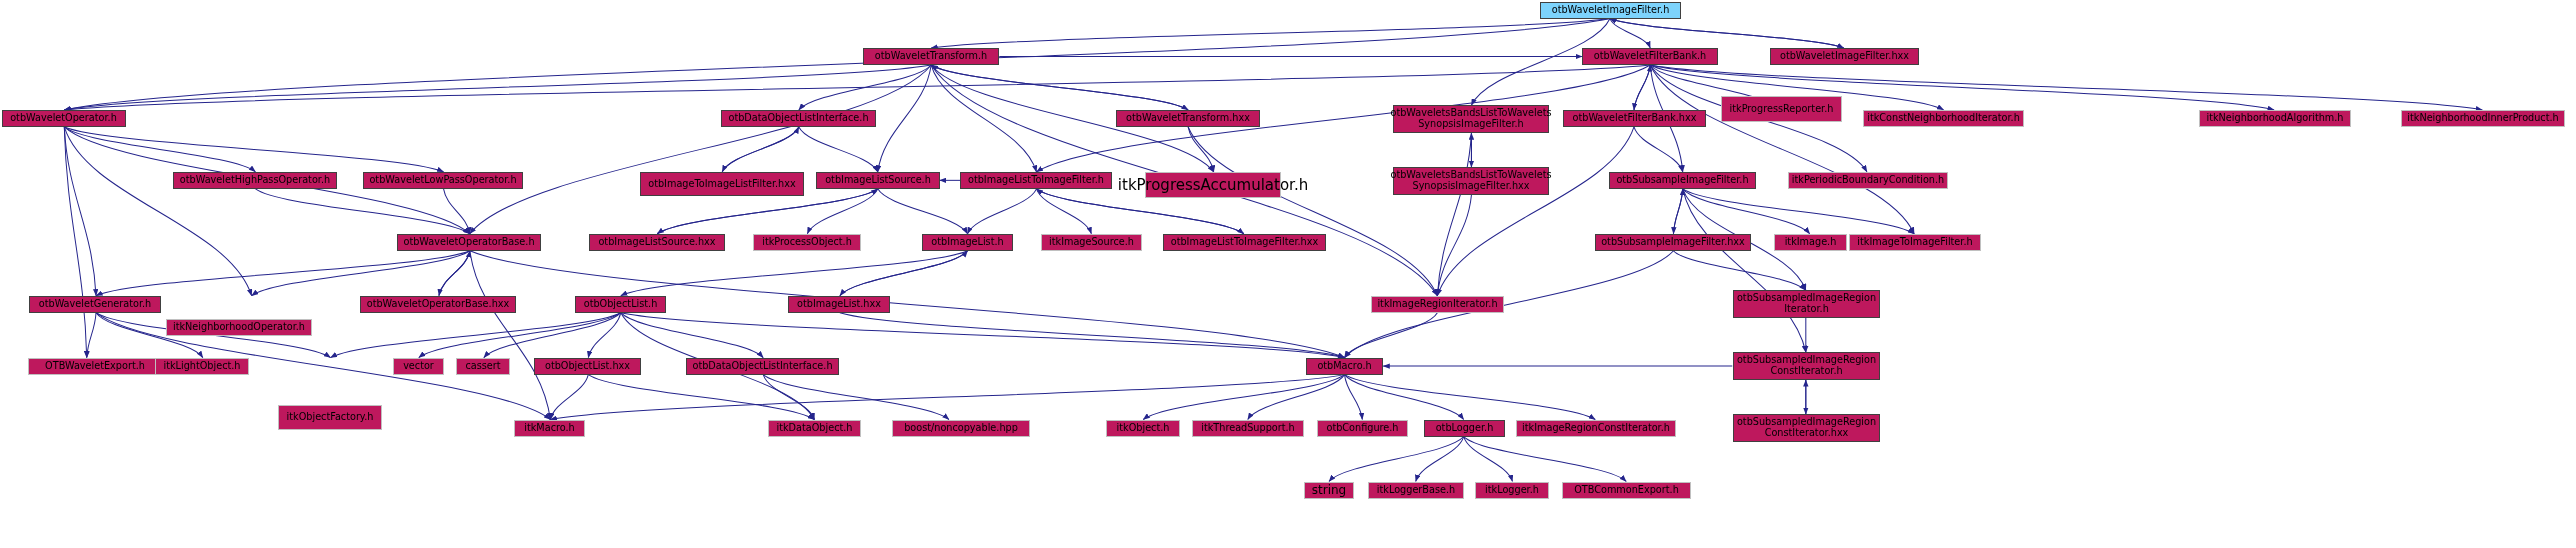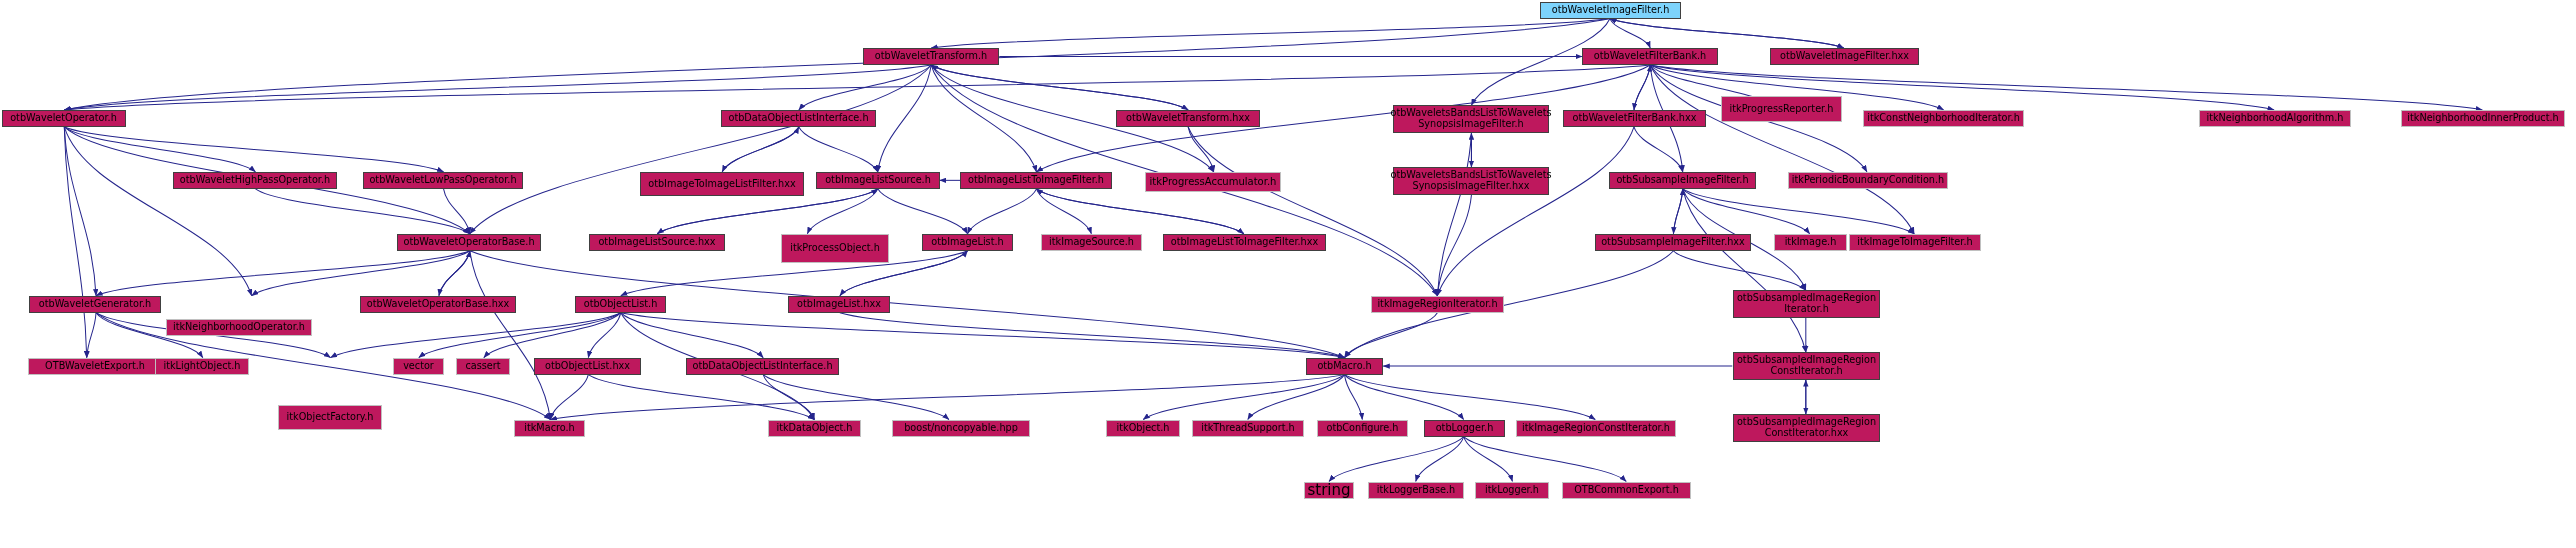--- a/index.html
+++ b/index.html
@@ -139,28 +139,28 @@
     <div class="node own" style="left: 1563px; top: 110px; width: 143px; height: 17px; font-size: 9.7px;">otbWaveletFilterBank.hxx</div>
     <div class="node ext" style="left: 1721px; top: 96px; width: 121px; height: 26px; font-size: 9.7px;">itkProgressReporter.h</div>
     <div class="node ext" style="left: 1863px; top: 110px; width: 161px; height: 17px; font-size: 9.7px;">itkConstNeighborhoodIterator.h</div>
     <div class="node ext" style="left: 2199px; top: 110px; width: 152px; height: 17px; font-size: 9.7px;">itkNeighborhoodAlgorithm.h</div>
     <div class="node ext" style="left: 2401px; top: 110px; width: 164px; height: 17px; font-size: 9.7px;">itkNeighborhoodInnerProduct.h</div>
     <div class="node own" style="left: 173px; top: 172px; width: 164px; height: 17px; font-size: 9.7px;">otbWaveletHighPassOperator.h</div>
     <div class="node own" style="left: 363px; top: 172px; width: 160px; height: 17px; font-size: 9.7px;">otbWaveletLowPassOperator.h</div>
     <div class="node own" style="left: 640px; top: 172px; width: 164px; height: 24px; font-size: 9.7px;">otbImageToImageListFilter.hxx</div>
     <div class="node own" style="left: 816px; top: 172px; width: 124px; height: 17px; font-size: 9.7px;">otbImageListSource.h</div>
     <div class="node own" style="left: 960px; top: 172px; width: 152px; height: 17px; font-size: 9.7px;">otbImageListToImageFilter.h</div>
-    <div class="node ext" style="left: 1145px; top: 172px; width: 136px; height: 20px; font-size: 10px;">itkProgressAccumulator.h</div>
+    <div class="node ext" style="left: 1145px; top: 172px; width: 136px; height: 26px; font-size: 15px;">itkProgressAccumulator.h</div>
     <div class="node own" style="left: 1393px; top: 167px; width: 156px; height: 28px; font-size: 9.7px;">otbWaveletsBandsListToWavelets
 SynopsisImageFilter.hxx</div>
     <div class="node own" style="left: 1609px; top: 172px; width: 147px; height: 17px; font-size: 9.7px;">otbSubsampleImageFilter.h</div>
     <div class="node ext" style="left: 1788px; top: 172px; width: 160px; height: 17px; font-size: 9.7px;">itkPeriodicBoundaryCondition.h</div>
     <div class="node own" style="left: 397px; top: 234px; width: 144px; height: 17px; font-size: 9.7px;">otbWaveletOperatorBase.h</div>
     <div class="node own" style="left: 589px; top: 234px; width: 136px; height: 17px; font-size: 9.7px;">otbImageListSource.hxx</div>
-    <div class="node ext" style="left: 753px; top: 234px; width: 108px; height: 29px; font-size: 9.7px; margin-left: 28px;">itkProcessObject.h</div>
+    <div class="node ext" style="left: 753px; top: 234px; width: 108px; height: 17px; font-size: 9.7px;">itkProcessObject.h</div>
     <div class="node own" style="left: 922px; top: 234px; width: 91px; height: 17px; font-size: 9.7px;">otbImageList.h</div>
     <div class="node ext" style="left: 1041px; top: 234px; width: 101px; height: 17px; font-size: 9.7px;">itkImageSource.h</div>
     <div class="node own" style="left: 1163px; top: 234px; width: 163px; height: 17px; font-size: 9.7px;">otbImageListToImageFilter.hxx</div>
     <div class="node own" style="left: 1595px; top: 234px; width: 156px; height: 17px; font-size: 9.7px;">otbSubsampleImageFilter.hxx</div>
     <div class="node ext" style="left: 1774px; top: 234px; width: 73px; height: 17px; font-size: 9.7px;">itkImage.h</div>
     <div class="node ext" style="left: 1849px; top: 234px; width: 132px; height: 17px; font-size: 9.7px;">itkImageToImageFilter.h</div>
     <div class="node own" style="left: 29px; top: 296px; width: 132px; height: 17px; font-size: 9.7px;">otbWaveletGenerator.h</div>
     <div class="node ext" style="left: 166px; top: 296px; width: 146px; height: 17px; font-size: 9.7px; margin-top: 23px;">itkNeighborhoodOperator.h</div>
     <div class="node own" style="left: 360px; top: 296px; width: 156px; height: 17px; font-size: 9.7px;">otbWaveletOperatorBase.hxx</div>
     <div class="node own" style="left: 575px; top: 296px; width: 91px; height: 17px; font-size: 9.7px;">otbObjectList.h</div>
@@ -181,18 +181,18 @@
     <div class="node ext" style="left: 514px; top: 420px; width: 71px; height: 17px; font-size: 9.7px;">itkMacro.h</div>
     <div class="node ext" style="left: 768px; top: 420px; width: 93px; height: 17px; font-size: 9.7px;">itkDataObject.h</div>
     <div class="node ext" style="left: 892px; top: 420px; width: 138px; height: 17px; font-size: 9.7px;">boost/noncopyable.hpp</div>
     <div class="node ext" style="left: 1106px; top: 420px; width: 74px; height: 17px; font-size: 9.7px;">itkObject.h</div>
     <div class="node ext" style="left: 1192px; top: 420px; width: 112px; height: 17px; font-size: 9.7px;">itkThreadSupport.h</div>
     <div class="node ext" style="left: 1317px; top: 420px; width: 91px; height: 17px; font-size: 9.7px;">otbConfigure.h</div>
     <div class="node own" style="left: 1424px; top: 420px; width: 81px; height: 17px; font-size: 9.7px;">otbLogger.h</div>
     <div class="node ext" style="left: 1516px; top: 420px; width: 160px; height: 17px; font-size: 9.7px;">itkImageRegionConstIterator.h</div>
     <div class="node own" style="left: 1733px; top: 414px; width: 147px; height: 28px; font-size: 9.7px;">otbSubsampledImageRegion
 ConstIterator.hxx</div>
-    <div class="node ext" style="left: 1304px; top: 482px; width: 50px; height: 17px; font-size: 15px;">string</div>
+    <div class="node ext" style="left: 1304px; top: 482px; width: 50px; height: 17px; font-size: 12px;">string</div>
     <div class="node ext" style="left: 1368px; top: 482px; width: 96px; height: 17px; font-size: 9.7px;">itkLoggerBase.h</div>
     <div class="node ext" style="left: 1475px; top: 482px; width: 74px; height: 17px; font-size: 9.7px;">itkLogger.h</div>
     <div class="node ext" style="left: 1562px; top: 482px; width: 129px; height: 17px; font-size: 9.7px;">OTBCommonExport.h</div>
   </div>
 
 
 </body></html>

